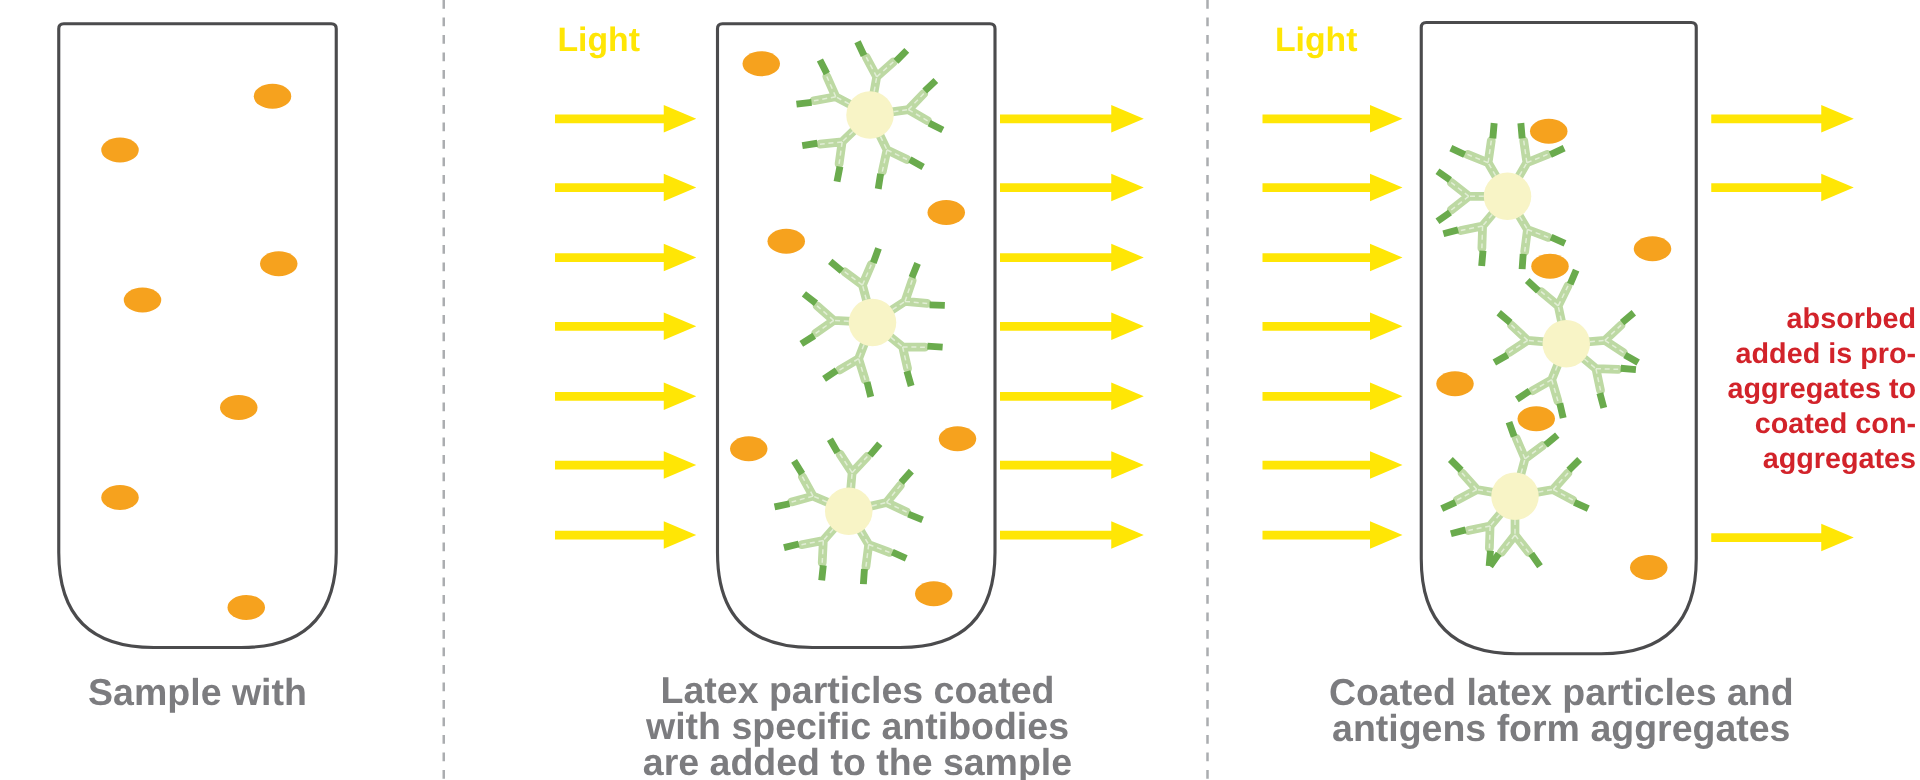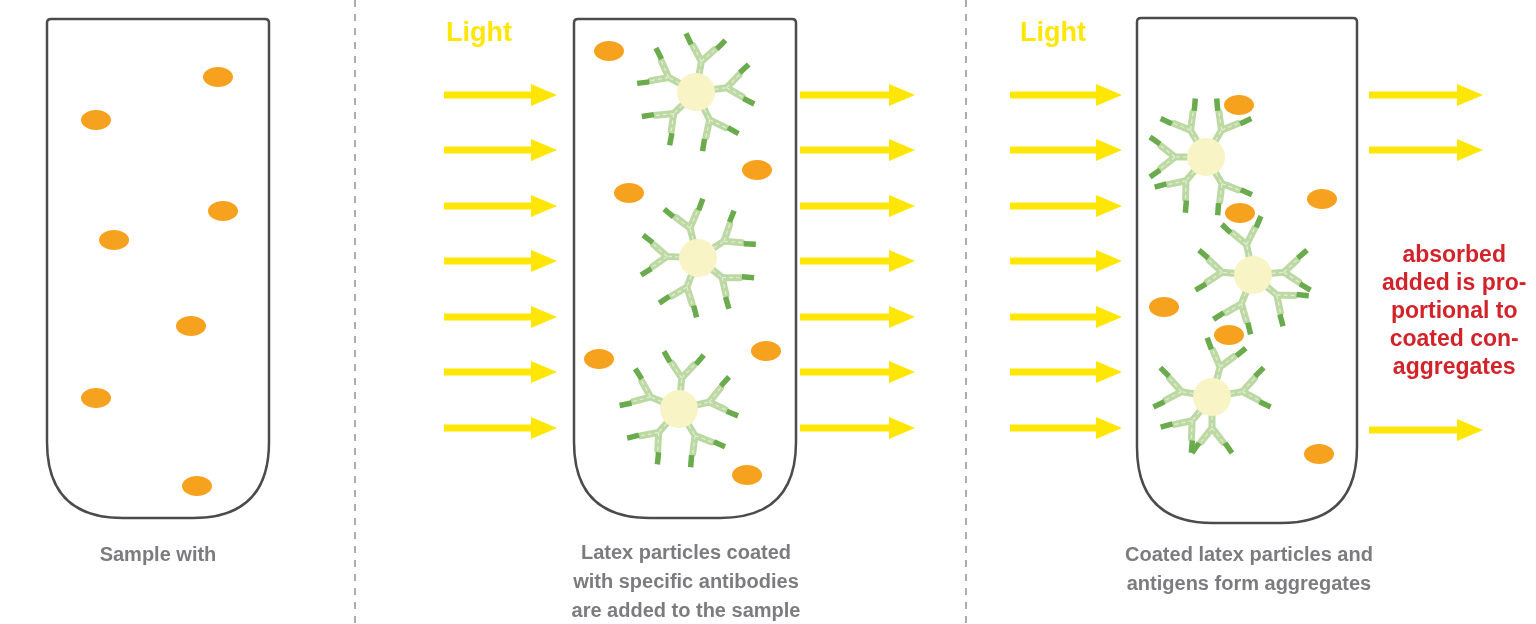--- a/index.html
+++ b/index.html
@@ -9,39 +9,39 @@
     background:#ffffff;
     font-family:"Liberation Sans", sans-serif;
     overflow:hidden;
   }
   #diagram-svg{position:absolute;left:0;top:0;}
   .caption{
     position:absolute;
     transform:translateX(-50%);
     text-align:center;
     font-weight:bold;
-    font-size:20px;
+    font-size:30px;
     line-height:29px;
     color:#7c7c7f;
     white-space:nowrap;
   }
   .light-label{
     position:absolute;
     font-weight:bold;
     font-size:27px;
     color:#ffe605;
     white-space:nowrap;
   }
   .annotation{
     position:absolute;
     font-weight:bold;
     font-size:23px;
     line-height:28px;
     color:#d2232a;
-    text-align:center;
+    text-align:right;
     white-space:nowrap;
   }
 </style>
 </head>
 <body>
 
 <div class="canvas">
 
   <svg id="diagram-svg" width="1536" height="624" viewBox="0 0 1536 624">
       <line x1="355" y1="0" x2="355" y2="624" stroke="#abadb0" stroke-width="2" stroke-dasharray="7 7"></line>
@@ -334,21 +334,21 @@
       <ellipse cx="1229" cy="335" rx="15" ry="10" fill="#f6a21e"></ellipse>
     </svg>
 
   <div class="light-label" style="left:446px;top:17px">Light</div>
 
   <div class="light-label" style="left:1020px;top:17px">Light</div>
 
   <div class="annotation" style="left:1382px;top:240px">
     <div>absorbed</div>
     <div>added is pro-</div>
-    <div>portional to</div>
+    <div>aggregates to</div>
     <div>coated con-</div>
     <div>aggregates</div>
   </div>
 
   <div class="caption" style="left:158px;top:540px">
     <div>Sample with</div>
   </div>
 
   <div class="caption" style="left:686px;top:538px">
     <div>Latex particles coated</div>

